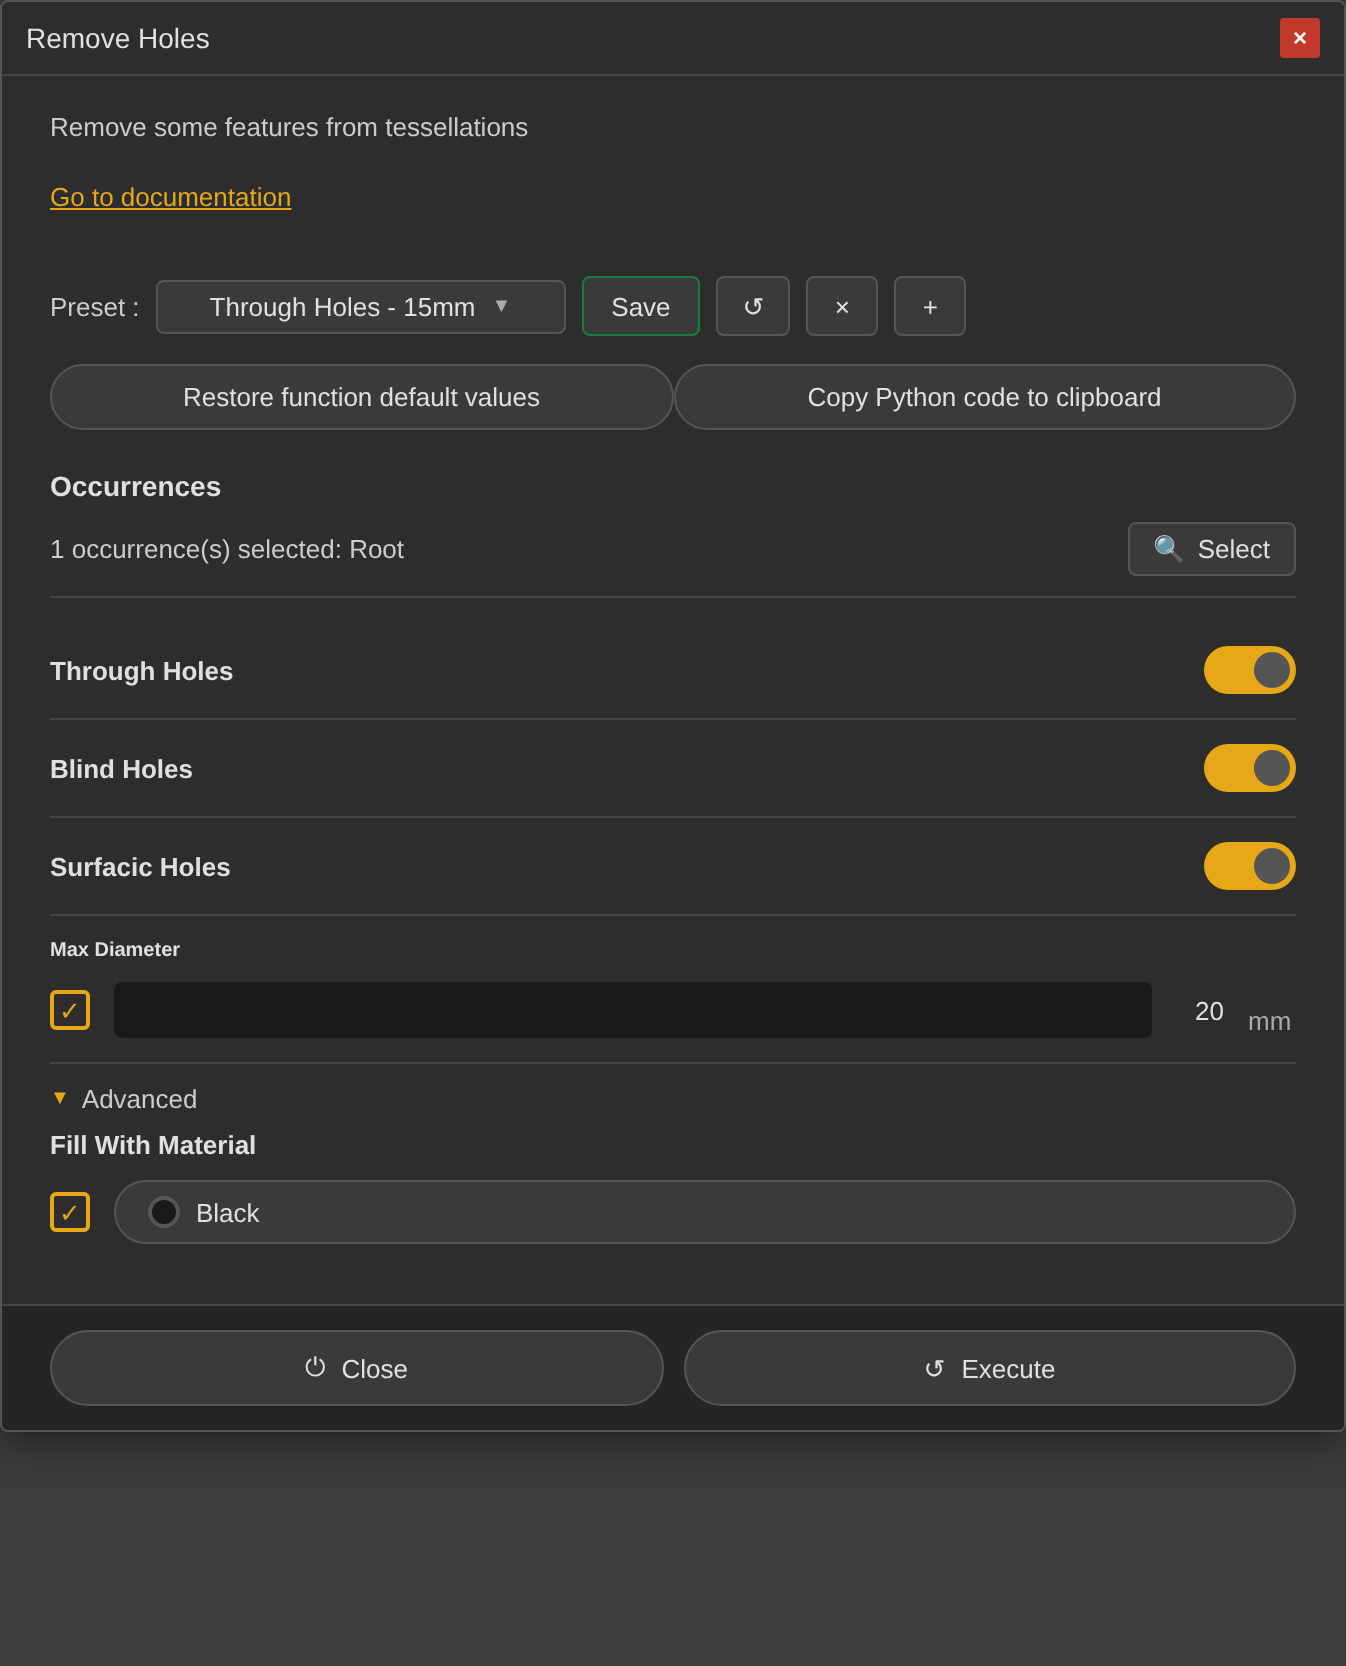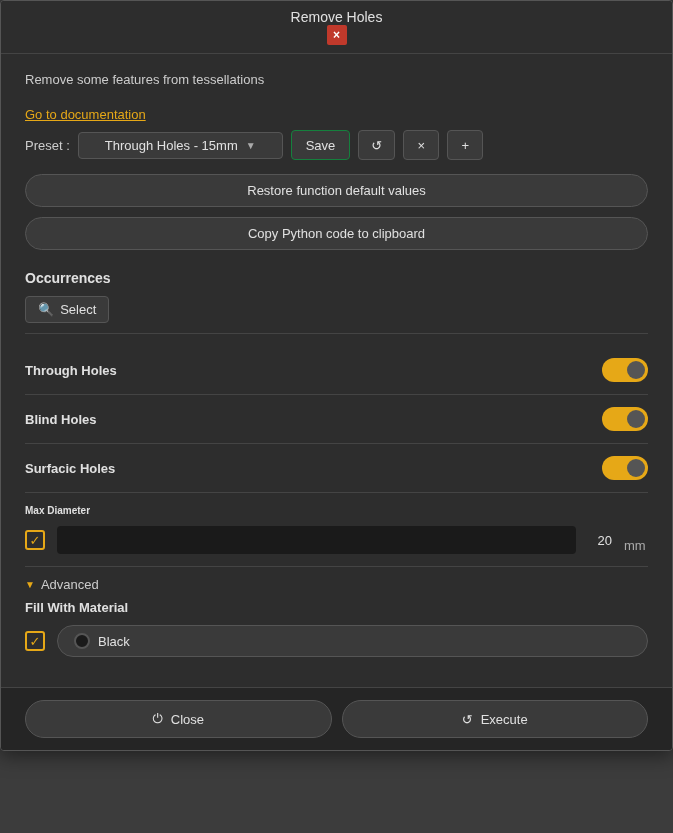--- a/index.html
+++ b/index.html
@@ -21,21 +21,20 @@
       overflow: hidden;
       box-shadow: 0 4px 20px rgba(0,0,0,0.5);
     }
     .title-bar {
       background: #2d2d2d;
       padding: 8px 12px;
       display: flex;
       justify-content: space-between;
       align-items: center;
       border-bottom: 1px solid #444;
-      flex-direction: column;
     }
     .title-bar-text {
       color: #e0e0e0;
       font-size: 14px;
       font-weight: 400;
     }
     .close-btn {
       background: #c0392b;
       color: white;
       border: none;
@@ -55,21 +54,21 @@
     .description {
       color: #ccc;
       font-size: 13px;
       margin-bottom: 20px;
     }
     .doc-link {
       color: #e6a817;
       font-size: 13px;
       cursor: pointer;
       text-decoration: underline;
-      margin-bottom: 8px;
+      margin-bottom: 32px;
       display: inline-block;
     }
     .preset-row {
       display: flex;
       align-items: center;
       gap: 8px;
       margin-bottom: 14px;
     }
     .preset-label {
       color: #ccc;
@@ -112,23 +111,21 @@
       color: #e0e0e0;
       border: 1px solid #15803d;
       border-radius: 4px;
       padding: 5px 14px;
       font-size: 13px;
       cursor: pointer;
       height: 30px;
     }
     .actions-row {
       display: flex;
-      gap: 10px;
       margin-bottom: 20px;
-      flex-direction: column;
     }
     .action-btn {
       background: #3a3a3a;
       color: #e0e0e0;
       border: 1px solid #555;
       border-radius: 20px;
       padding: 8px 20px;
       font-size: 13px;
       cursor: pointer;
       flex: 1;
@@ -350,20 +347,21 @@
     
     <div class="actions-row">
       <button class="action-btn">Restore function default values</button>
       <button class="action-btn">Copy Python code to clipboard</button>
     </div>
 
     
     <div>
       <div class="section-title">Occurrences</div>
       <div class="occurrences-row">
+        <span class="occurrences-text">1 occurrence(s) selected: Root</span>
         <button class="select-btn">
           <span>🔍</span>
           <span>Select</span>
         </button>
       </div>
     </div>
 
     
     <div class="toggle-row">
       <span class="toggle-label">Through Holes</span>

